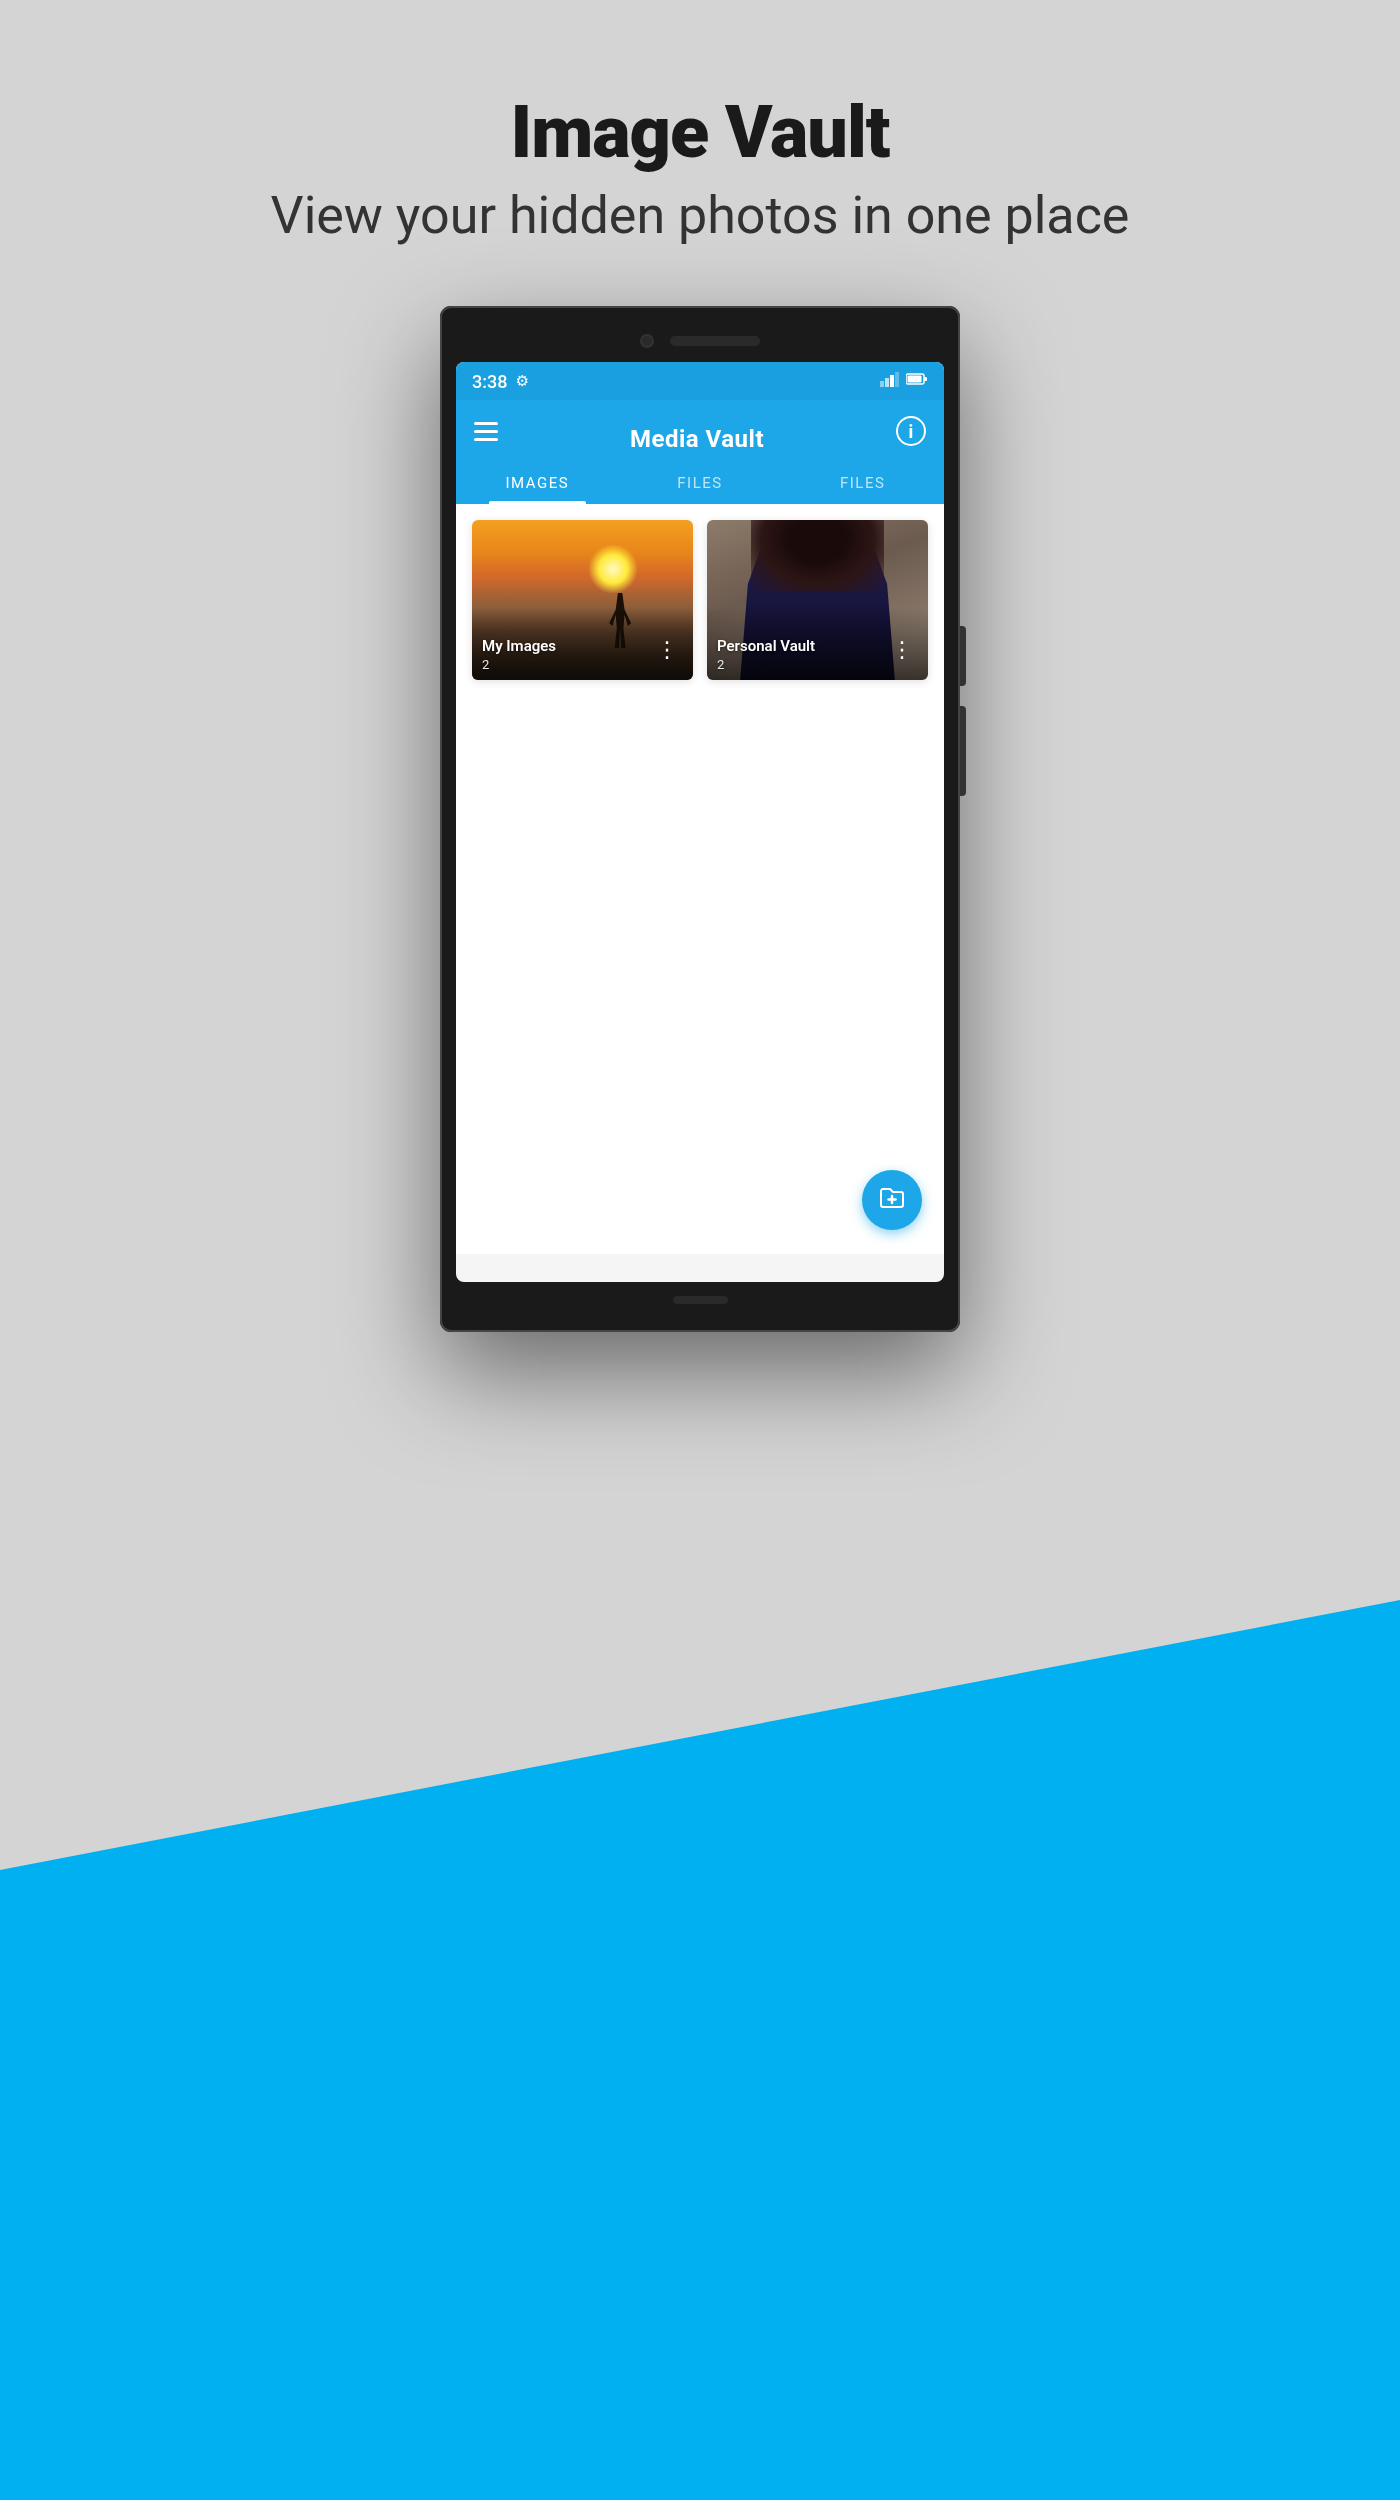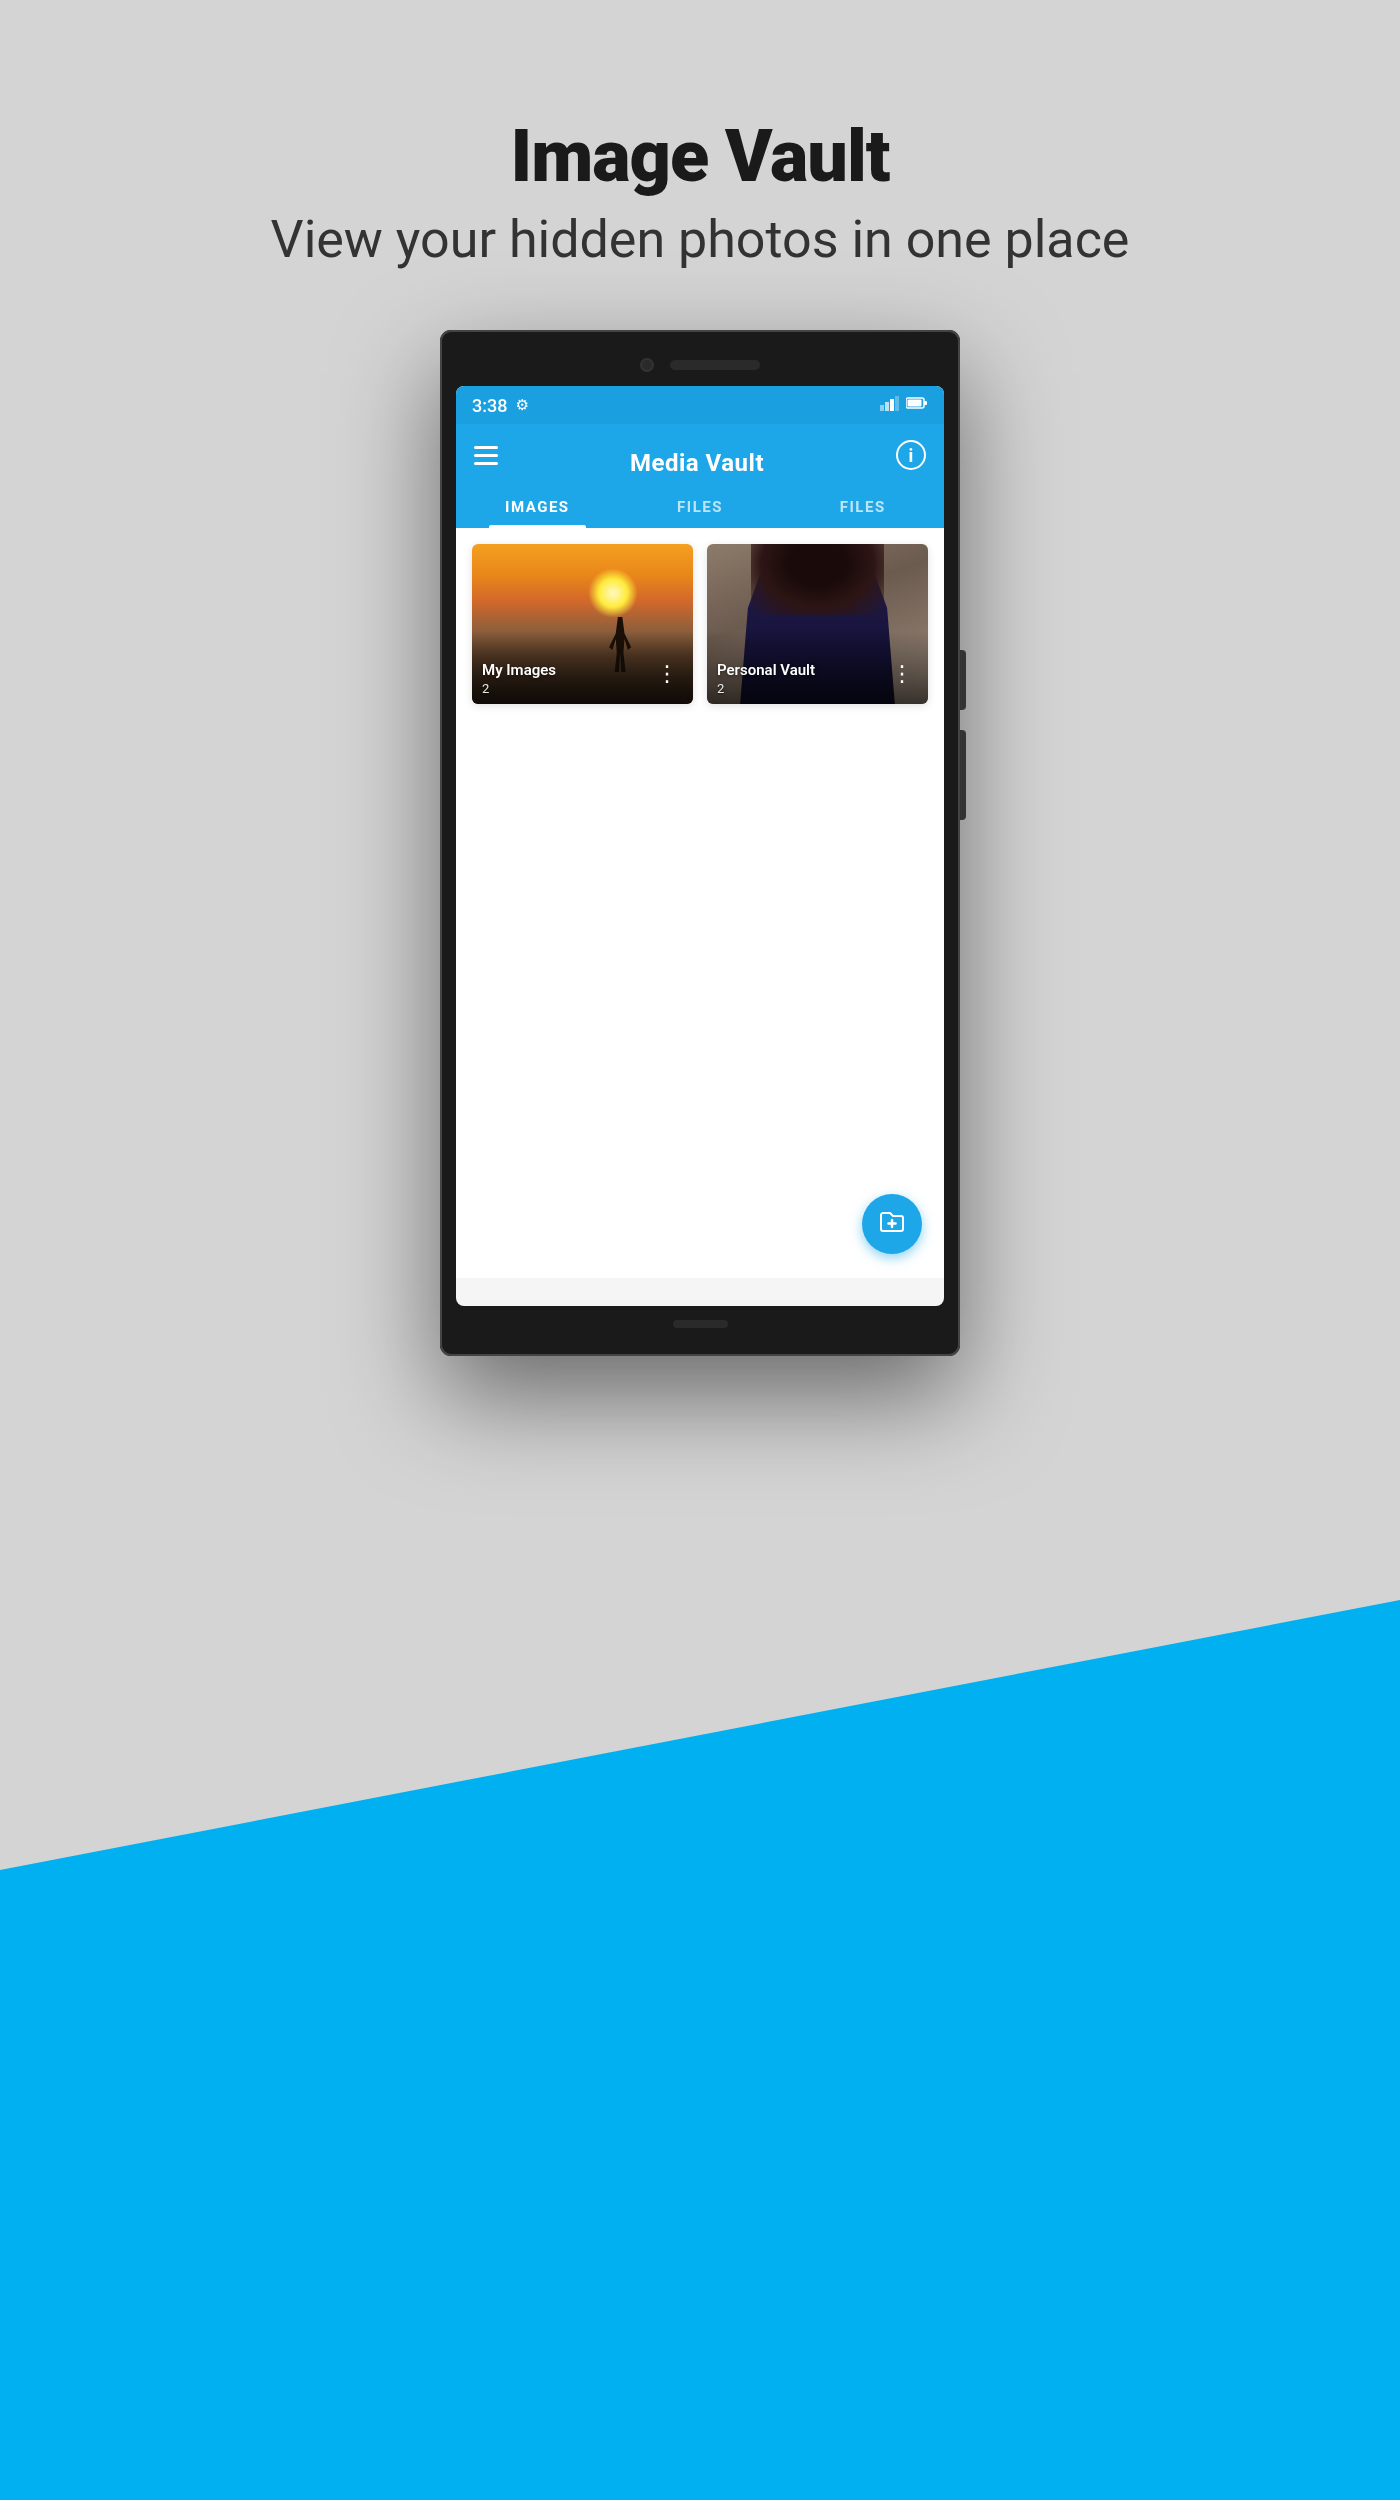--- a/index.html
+++ b/index.html
@@ -26,21 +26,21 @@
       background: #00b0f0;
       clip-path: polygon(0 30%, 100% 0%, 100% 100%, 0% 100%);
       z-index: 0;
     }
 
     
     .header-section {
       position: relative;
       z-index: 1;
       text-align: center;
-      padding-top: 114px;
+      padding-top: 90px;
       margin-bottom: 60px;
     }
 
     .app-title {
       font-size: 72px;
       font-weight: 900;
       color: #1a1a1a;
       letter-spacing: -1px;
     }
 
@@ -184,21 +184,21 @@
       display: flex;
       border-bottom: none;
     }
 
     .tab-item {
       flex: 1;
       text-align: center;
       padding: 12px 0;
       color: rgba(255,255,255,0.7);
       font-size: 15px;
-      font-weight: 700;
+      font-weight: 400;
       letter-spacing: 1.5px;
       cursor: pointer;
       position: relative;
     }
 
     .tab-item.active {
       color: white;
     }
 
     .tab-item.active::after {

